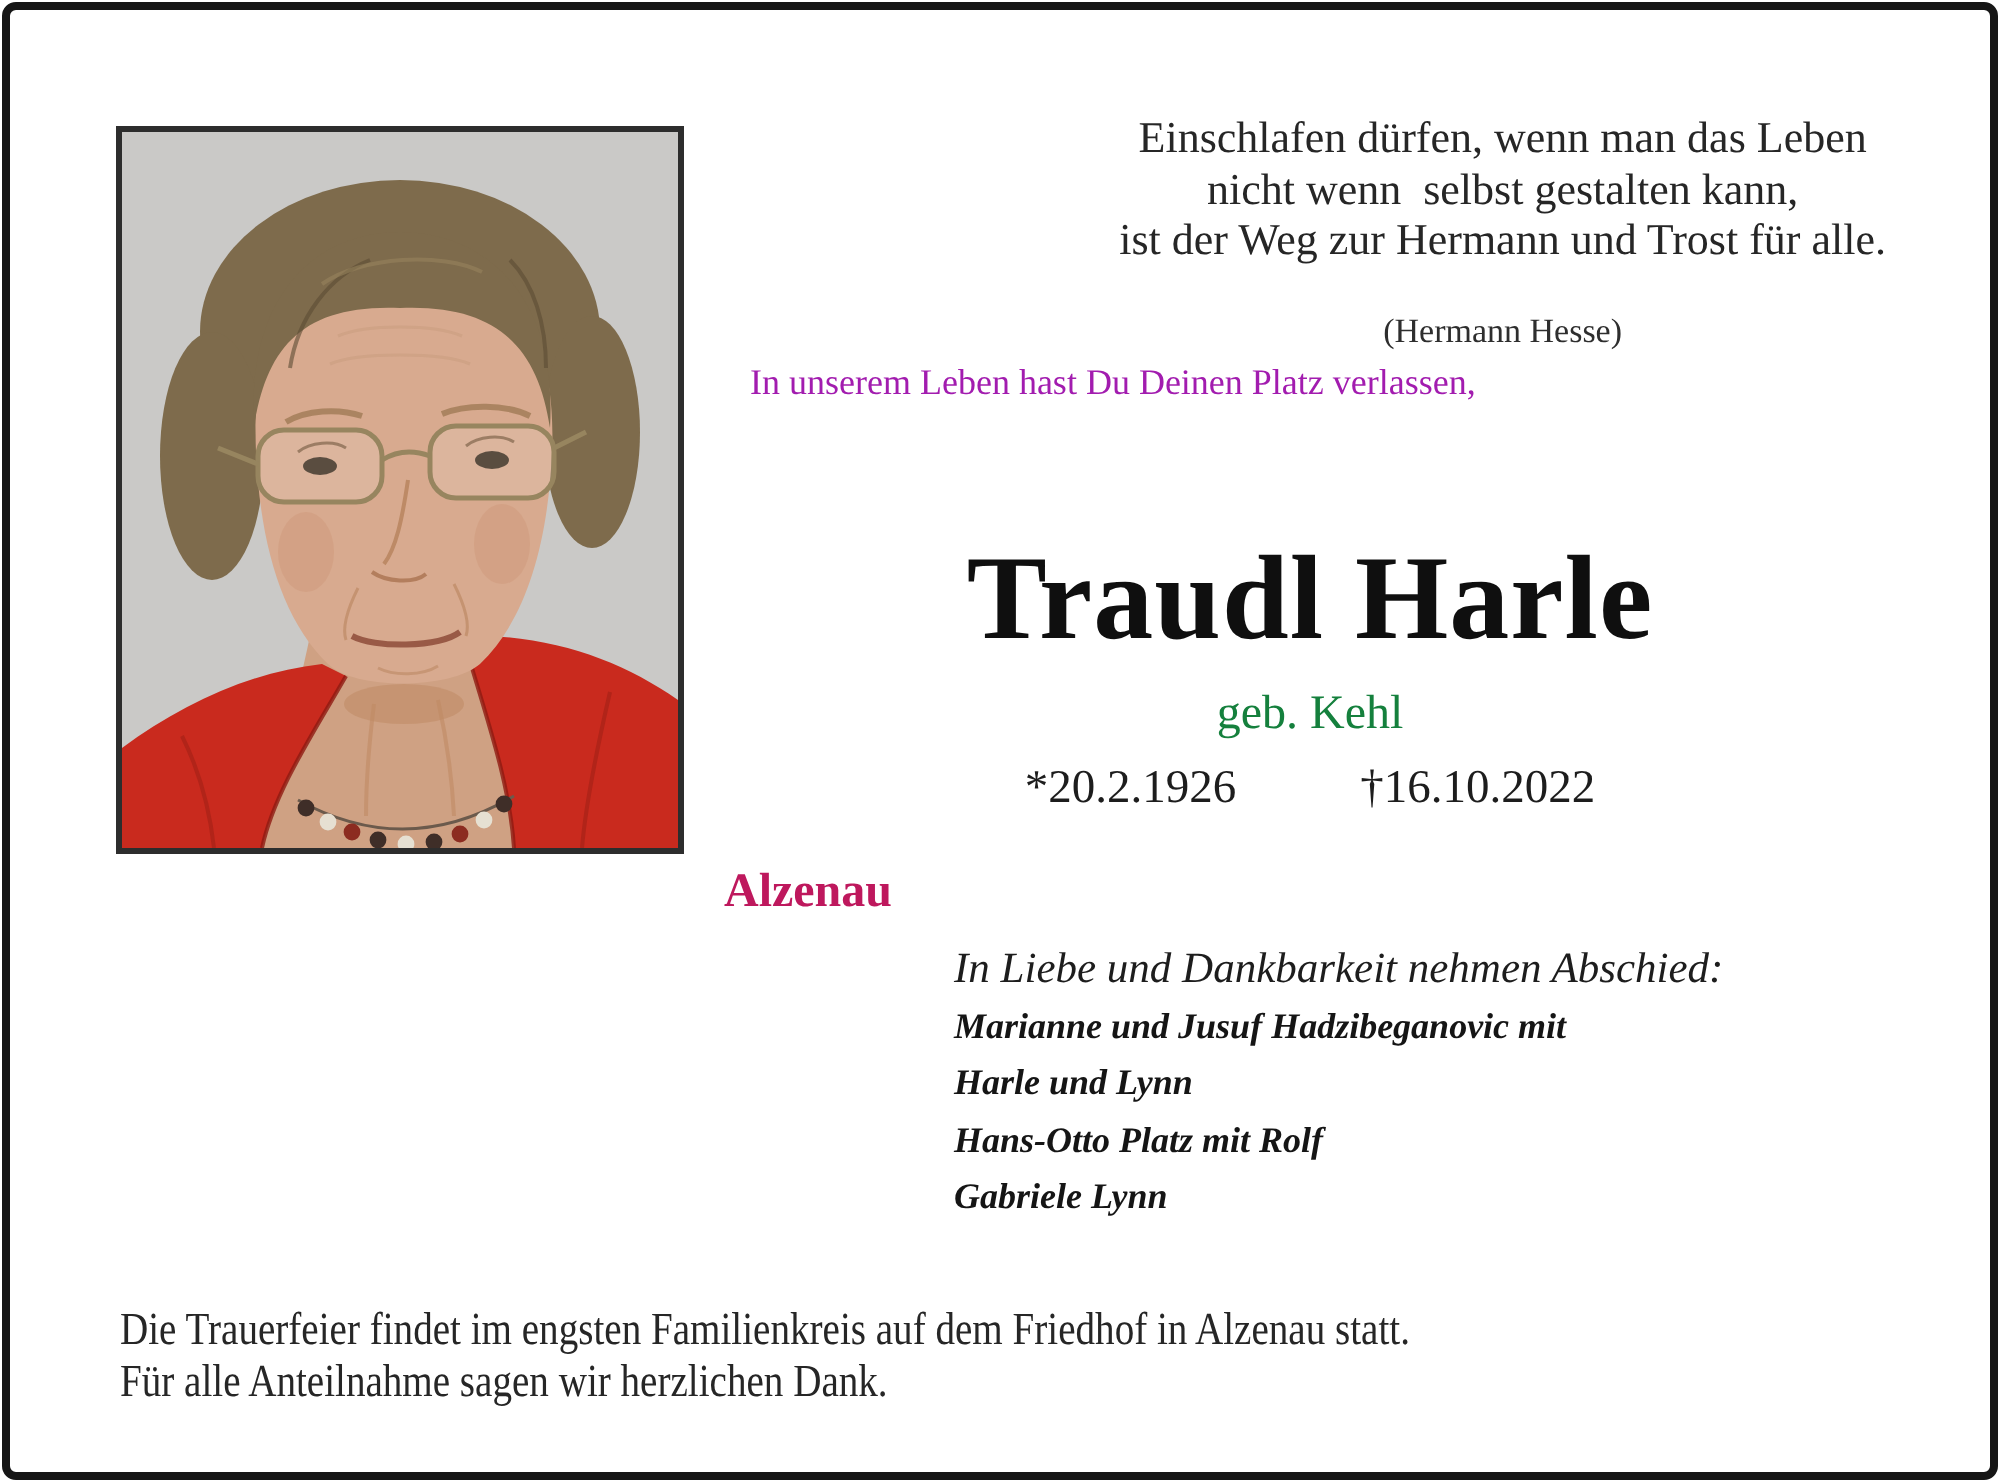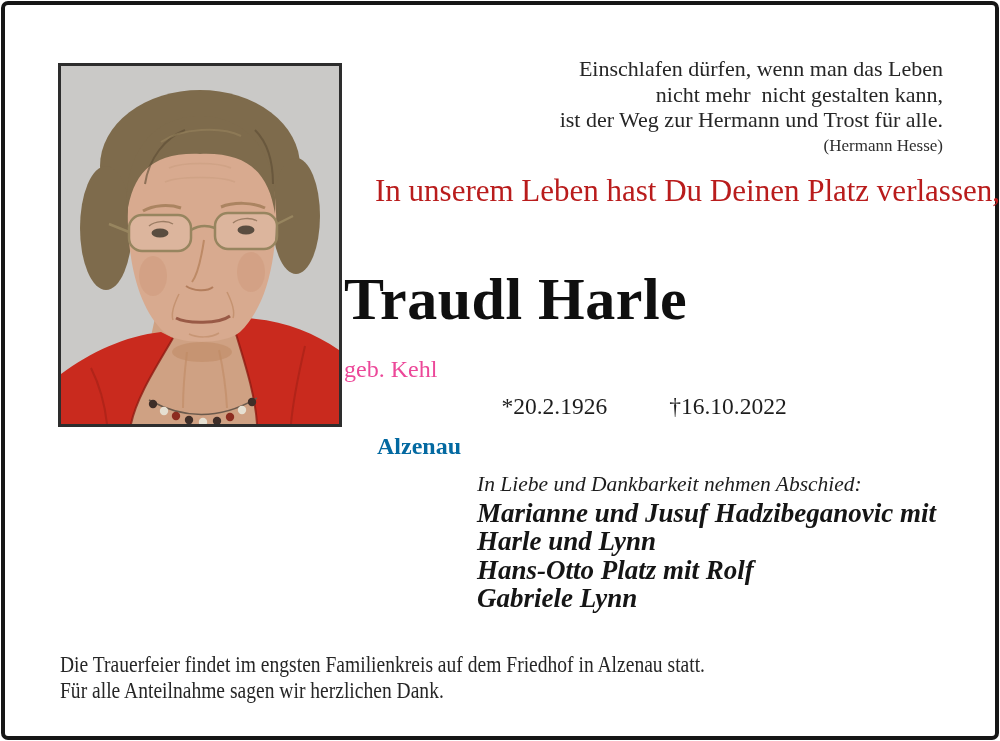--- a/index.html
+++ b/index.html
@@ -11,36 +11,36 @@
   .card{
     position:absolute;left:1px;top:1px;right:1px;bottom:1px;
     border:4px solid #161616;border-radius:7px;background:#ffffff;
   }
   .photo{
     position:absolute;left:58px;top:63px;width:278px;height:358px;
     border:3px solid #2d2d2d;background:#cac9c7;box-sizing:content-box;
   }
   .photo svg{display:block;width:100%;height:100%;}
   .quote{
-    position:absolute;top:56px;right:57px;text-align:right;
+    position:absolute;top:56px;right:57px;text-align:center;
     font-size:22px;line-height:25.5px;color:#262626;
   }
   .quote-line{white-space:pre;}
-  .quote-attr{font-size:17px;margin-top:0;color:#2e2e2e;}
+  .quote-attr{font-size:17px;margin-top:20px;color:#2e2e2e;}
   .message{
     position:absolute;left:375px;top:177px;
-    font-size:31px;line-height:28.5px;color:#b91c1c;text-align:center;
+    font-size:18px;line-height:28.5px;color:#a21caf;text-align:center;
   }
-  .name-block{position:absolute;left:344px;top:268px;width:600px;}
+  .name-block{position:absolute;left:355px;top:268px;width:600px;text-align:center;}
   .name{font-size:60px;line-height:62px;font-weight:700;color:#0f0f0f;letter-spacing:0.5px;}
-  .maiden{font-size:24px;line-height:26px;margin-top:26px;color:#ec4899;}
+  .maiden{font-size:24px;line-height:26px;margin-top:14px;color:#15803d;}
   .dates{display:flex;justify-content:center;gap:62px;font-size:23.5px;line-height:26px;margin-top:11px;color:#1d1d1d;}
-  .location{position:absolute;left:377px;top:433px;font-size:24px;font-weight:700;color:#0369a1;}
+  .location{position:absolute;left:362px;top:433px;font-size:24px;font-weight:700;color:#be185d;}
   .farewell{position:absolute;left:477px;top:470px;font-size:21.5px;line-height:28.6px;color:#1d1d1d;font-style:italic;}
-  .mourner{font-weight:700;font-size:27px;line-height:28.6px;color:#151515;}
+  .mourner{font-weight:700;font-size:18px;line-height:28.6px;color:#151515;}
   .footer{
     position:absolute;left:60px;top:652px;font-size:23px;line-height:25.5px;
     transform:scaleX(0.85);transform-origin:0 0;white-space:nowrap;color:#262626;
   }
 </style>
 </head>
 <body>
 
 <div class="stage">
   <div class="card"></div>
@@ -104,21 +104,21 @@
 
       <path d="M118,228 C112,240 110,248 112,254 M166,226 C172,238 174,246 172,252" stroke="#c08d69" stroke-width="1.5" fill="none" opacity="0.8"></path>
 
       <path d="M115,252 C126,258 158,258 169,250" stroke="#995a46" stroke-width="3" fill="none"></path>
       <path d="M128,268 C136,272 150,272 158,267" stroke="#c08d69" stroke-width="1.5" fill="none" opacity="0.7"></path>
     </svg>
   </div>
 
   <div class="quote">
     <div class="quote-line">Einschlafen dürfen, wenn man das Leben</div>
-    <div class="quote-line">nicht mehr  nicht gestalten kann,</div>
+    <div class="quote-line">nicht wenn  selbst gestalten kann,</div>
     <div class="quote-line">ist der Weg zur Hermann und Trost für alle.</div>
     <div class="quote-attr">(Hermann Hesse)</div>
   </div>
 
   <div class="message">
     <div>In unserem Leben hast Du Deinen Platz verlassen,</div>
   </div>
 
   <div class="name-block">
     <div class="name">Traudl Harle</div>

